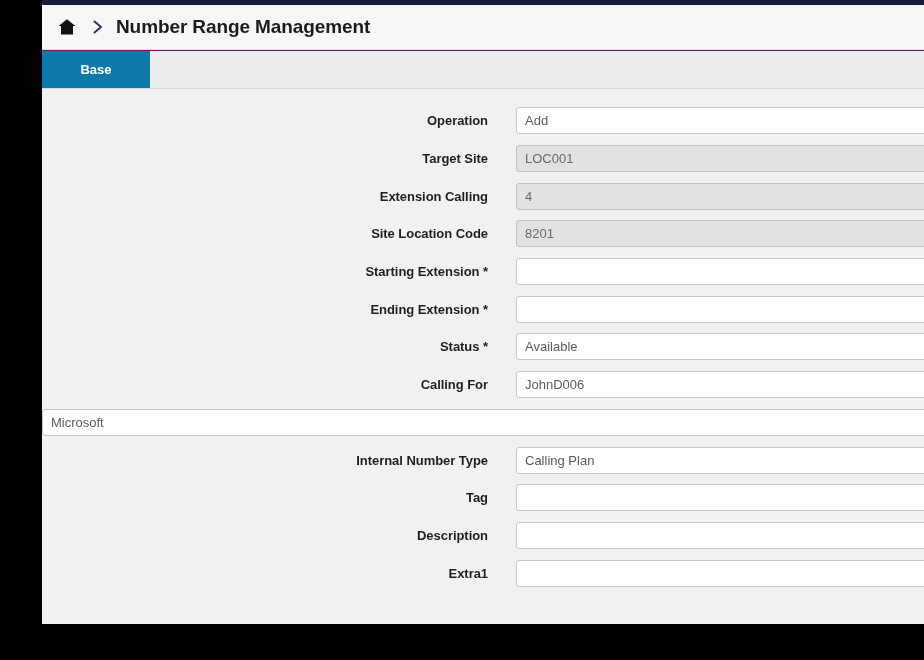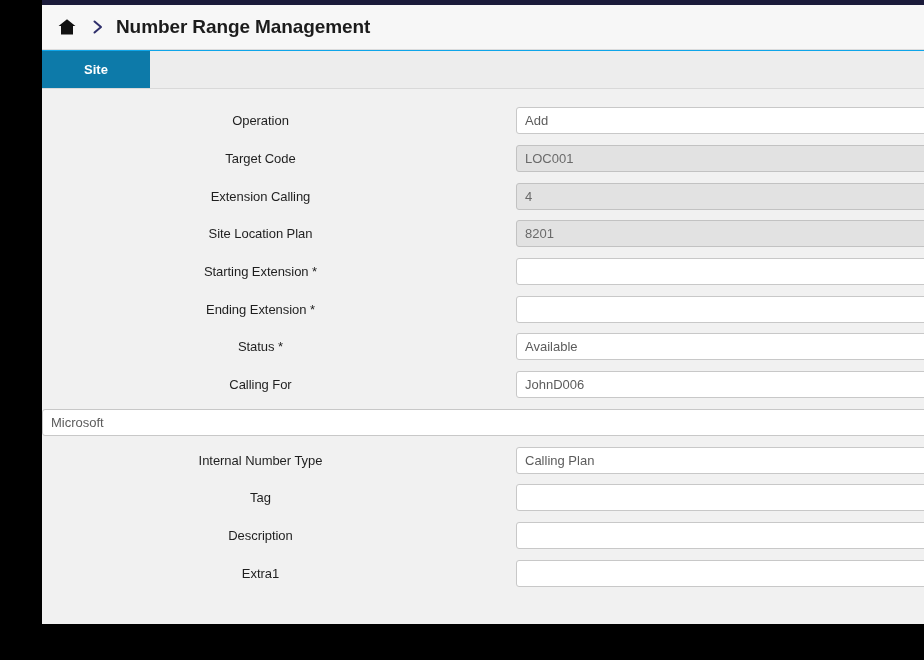--- a/index.html
+++ b/index.html
@@ -24,21 +24,21 @@
     background: #000000;
   }
 
   
   #viewport {
     position: absolute;
     left: 42px;
     top: 0px;
     width: 882px;          
     height: 624px;
-    background: #0ea5e9;
+    background: #701a75;
     overflow: hidden;
   }
 
   
   #top-chrome-strip {
     position: absolute;
     left: 0;
     top: 0;
     width: 100%;
     height: 5px;
@@ -130,25 +130,25 @@
     overflow: hidden;
   }
   .form-row {
     display: flex;
     align-items: center;
     height: 37.7px;
   }
   .field-label {
     width: 474px;              
     flex: 0 0 474px;
-    text-align: center;
-    padding-right: 37px;
+    text-align: right;
+    padding-right: 28px;
     box-sizing: border-box;
     font-size: 13px;
-    font-weight: normal;
+    font-weight: bold;
     color: #1f1f1f;
     white-space: nowrap;
     letter-spacing: -0.05px;
   }
   .field-input {
     flex: 1 1 auto;
     height: 27px;
     min-width: 0;
     box-sizing: border-box;
     border: 1px solid #c8c8c8;
@@ -199,40 +199,40 @@
       <span id="breadcrumb-chevron">
         <svg width="12" height="16" viewBox="0 0 12 16" aria-hidden="true">
           <path d="M2.5 2.5 L9 8 L2.5 13.5" fill="none" stroke="#2f2f6b" stroke-width="2" stroke-linecap="round" stroke-linejoin="round"></path>
         </svg>
       </span>
       <span id="page-title">Number Range Management</span>
     </div>
 
     <div id="tab-strip">
       <div class="tab active">
-        <span>Site</span>
+        <span>Base</span>
       </div>
     </div>
 
     <div id="form-body">
 
     <div class="form-row">
           <div class="field-label">Operation</div>
           <div class="field-input">Add</div>
         </div>
         <div class="form-row">
-          <div class="field-label">Target Code</div>
+          <div class="field-label">Target Site</div>
           <div class="field-input disabled">LOC001</div>
         </div>
         <div class="form-row">
           <div class="field-label">Extension Calling</div>
           <div class="field-input disabled">4</div>
         </div>
         <div class="form-row">
-          <div class="field-label">Site Location Plan</div>
+          <div class="field-label">Site Location Code</div>
           <div class="field-input disabled">8201</div>
         </div>
         <div class="form-row">
           <div class="field-label">Starting Extension *</div>
           <div class="field-input empty"></div>
         </div>
         <div class="form-row">
           <div class="field-label">Ending Extension *</div>
           <div class="field-input empty"></div>
         </div>

